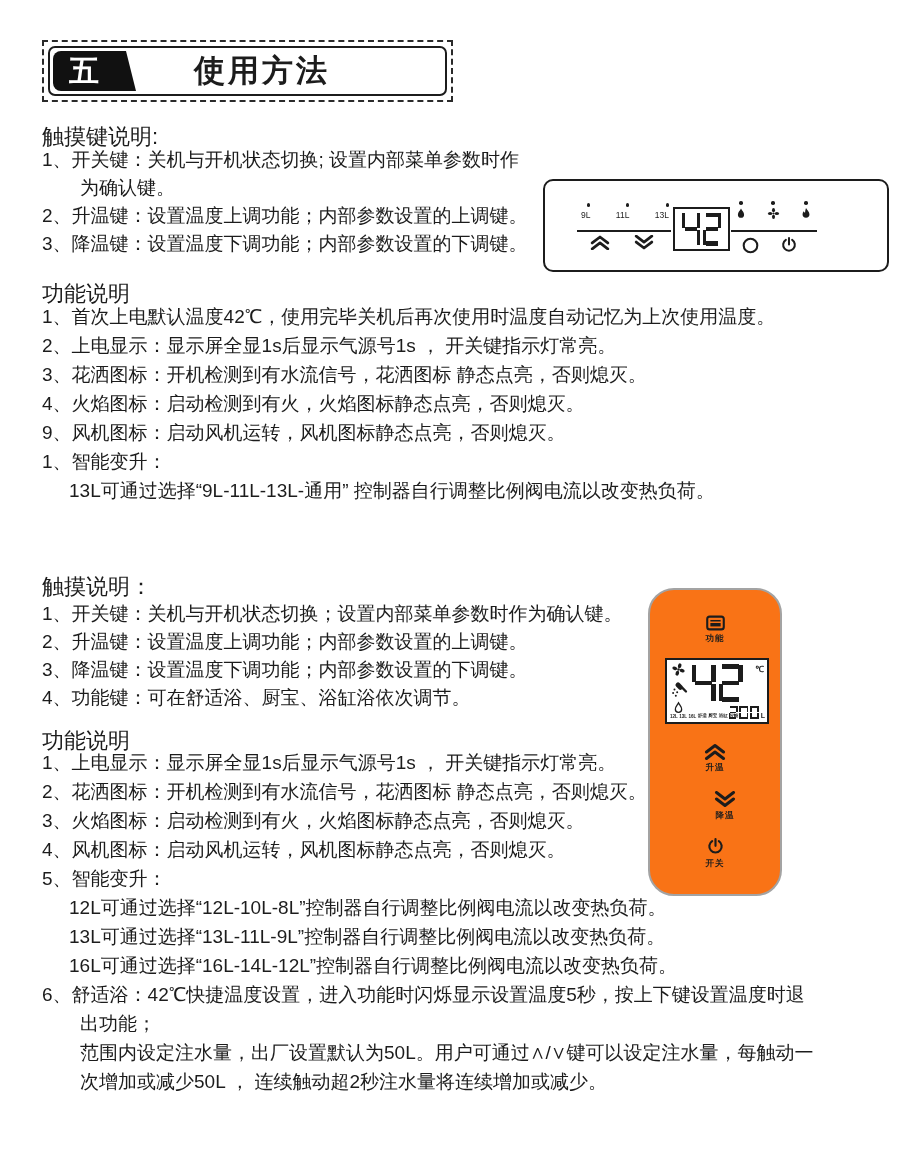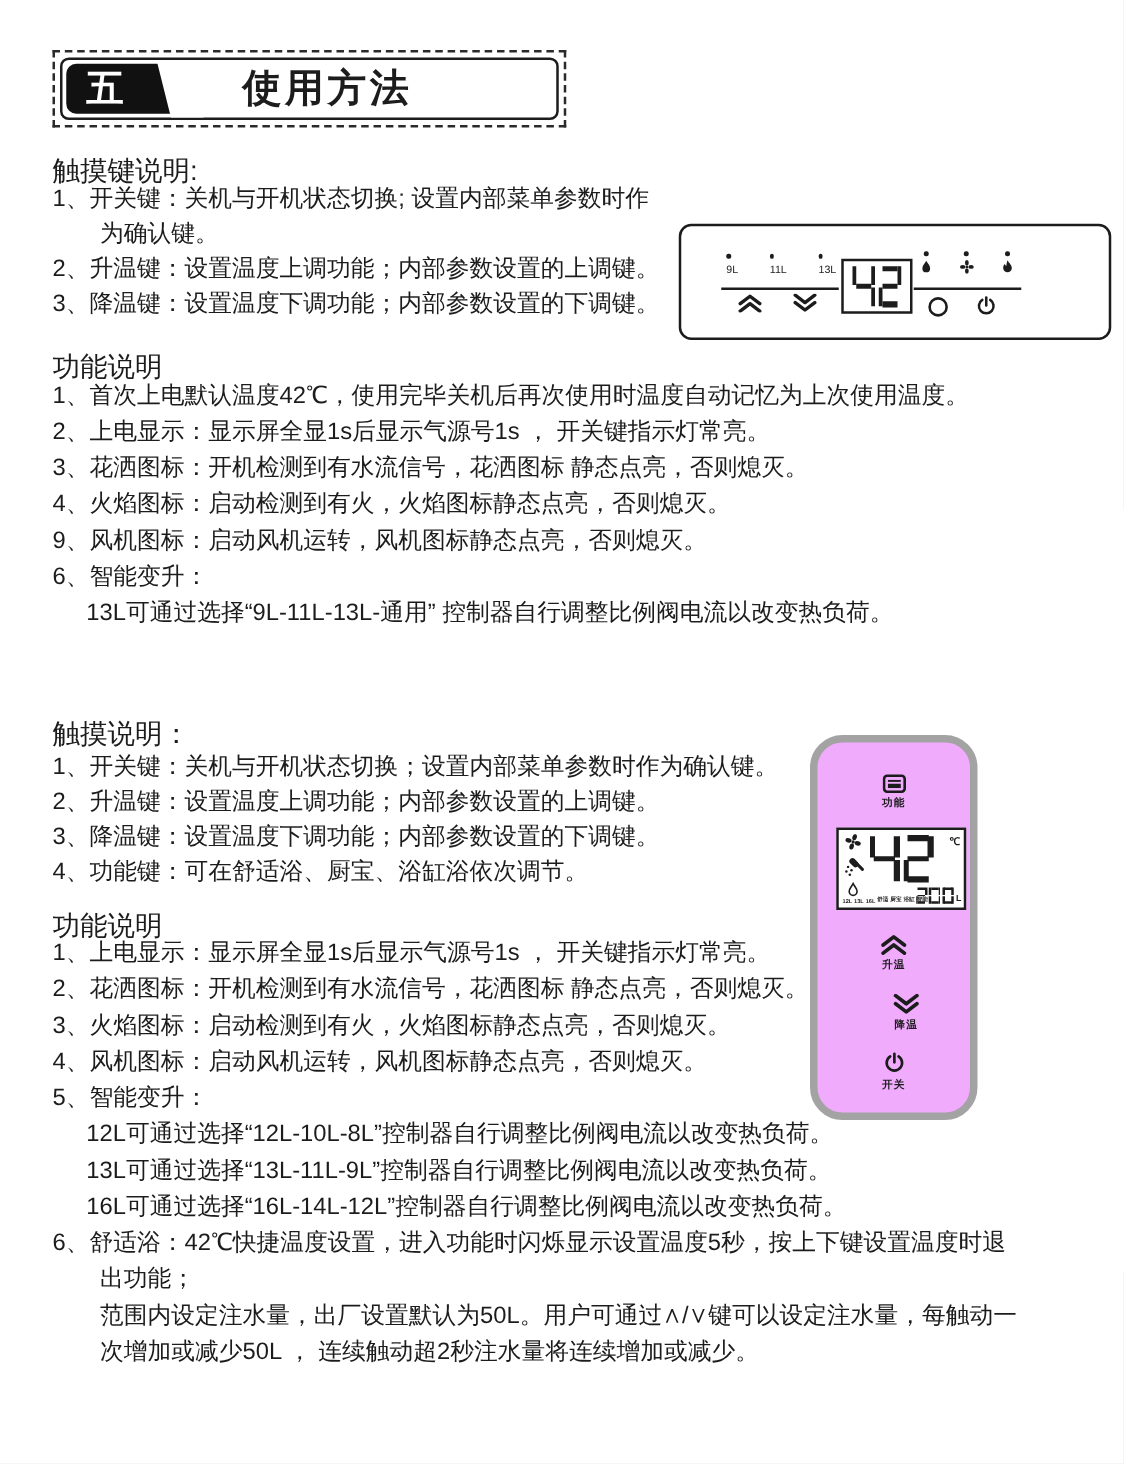--- a/index.html
+++ b/index.html
@@ -26,21 +26,21 @@
   .line{font-size:19px;line-height:28px;white-space:pre;}
   .lh29 .line{line-height:29px;}
   .line.cont{padding-left:38px;}
   .line.cont2{padding-left:27px;}
 
   
   .panel-top{position:absolute;left:543px;top:179px;width:346px;height:93px;box-sizing:border-box;
       border:2px solid #1c1c1c;border-radius:10px;background:#fff;}
   .dot{display:inline-block;width:3.5px;height:3.5px;border-radius:50%;background:#1c1c1c;}
   .pt-gas{position:absolute;left:36px;top:22px;width:88px;display:flex;justify-content:space-between;}
-  .gas{display:inline-flex;flex-direction:column;align-items:flex-start;gap:3px;}
+  .gas{display:inline-flex;flex-direction:column;align-items:flex-end;gap:3px;}
   .gas b{font-size:8.5px;font-weight:normal;}
   .pt-line-l{position:absolute;left:32px;top:49px;width:94px;height:1.7px;background:#1c1c1c;}
   .pt-line-r{position:absolute;left:186px;top:49px;width:86px;height:1.7px;background:#1c1c1c;}
   .pt-up{position:absolute;left:44px;top:54px;}
   .pt-down{position:absolute;left:88px;top:54px;}
   .display-box{position:absolute;left:128px;top:26px;width:57px;height:44px;box-sizing:border-box;
       border:2.5px solid #1c1c1c;display:flex;align-items:center;justify-content:center;}
   .display-box .seg-digit{width:18px;height:33px;margin:0 1.6px;}
   .pt-icons{position:absolute;left:190px;top:20px;width:78px;display:flex;justify-content:space-between;}
   .ric{display:inline-flex;flex-direction:column;align-items:center;gap:2.5px;}
@@ -54,21 +54,21 @@
   .seg.a{left:15%;top:0;width:70%;height:13%;}
   .seg.g{left:15%;top:43.5%;width:70%;height:13%;}
   .seg.d{left:15%;bottom:0;width:70%;height:13%;}
   .seg.f{left:0;top:3%;width:18%;height:44%;}
   .seg.b{right:0;top:3%;width:18%;height:44%;}
   .seg.e{left:0;bottom:3%;width:18%;height:44%;}
   .seg.c{right:0;bottom:3%;width:18%;height:44%;}
 
   
   .remote{position:absolute;left:648px;top:588px;width:134px;height:308px;box-sizing:border-box;
-      border:6px solid #a3a3a3;border-radius:26px;background:#f0abfc;}
+      border:2px solid #a3a3a3;border-radius:26px;background:#f97316;}
   .r-btn{position:absolute;left:0;right:0;display:flex;flex-direction:column;align-items:center;gap:2px;}
   .r-btn b{font-size:8.5px;font-weight:bold;letter-spacing:1px;}
   .r-func{top:25px;}
   .r-up{top:153px;}
   .r-down{top:201px;padding-left:20px;}
   .r-power{top:247px;}
   .lcd{position:absolute;left:15px;top:68px;width:104px;height:66px;box-sizing:border-box;
       border:2.2px solid #1c1c1c;background:#fff;}
   .lcd-fan{position:absolute;left:4px;top:2px;}
   .lcd-shower{position:absolute;left:2px;top:20px;}
@@ -187,21 +187,21 @@
   </div>
 
   <div class="sec-h" style="left:42px;top:279px;">功能说明</div>
   <div class="lines lh29" style="left:42px;top:302px;">
 
   <div class="line">1、首次上电默认温度42℃，使用完毕关机后再次使用时温度自动记忆为上次使用温度。</div>
       <div class="line">2、上电显示：显示屏全显1s后显示气源号1s ， 开关键指示灯常亮。</div>
       <div class="line">3、花洒图标：开机检测到有水流信号，花洒图标 静态点亮，否则熄灭。</div>
       <div class="line">4、火焰图标：启动检测到有火，火焰图标静态点亮，否则熄灭。</div>
       <div class="line">9、风机图标：启动风机运转，风机图标静态点亮，否则熄灭。</div>
-      <div class="line">6、智能变升：</div>
+      <div class="line">1、智能变升：</div>
       <div class="line cont2">13L可通过选择“9L-11L-13L-通用” 控制器自行调整比例阀电流以改变热负荷。</div>
     </div>
 
   <div class="sec-h" style="left:42px;top:572px;">触摸说明：</div>
   <div class="lines" style="left:42px;top:600px;">
 
   <div class="line">1、开关键：关机与开机状态切换；设置内部菜单参数时作为确认键。</div>
       <div class="line">2、升温键：设置温度上调功能；内部参数设置的上调键。</div>
       <div class="line">3、降温键：设置温度下调功能；内部参数设置的下调键。</div>
       <div class="line">4、功能键：可在舒适浴、厨宝、浴缸浴依次调节。</div>

